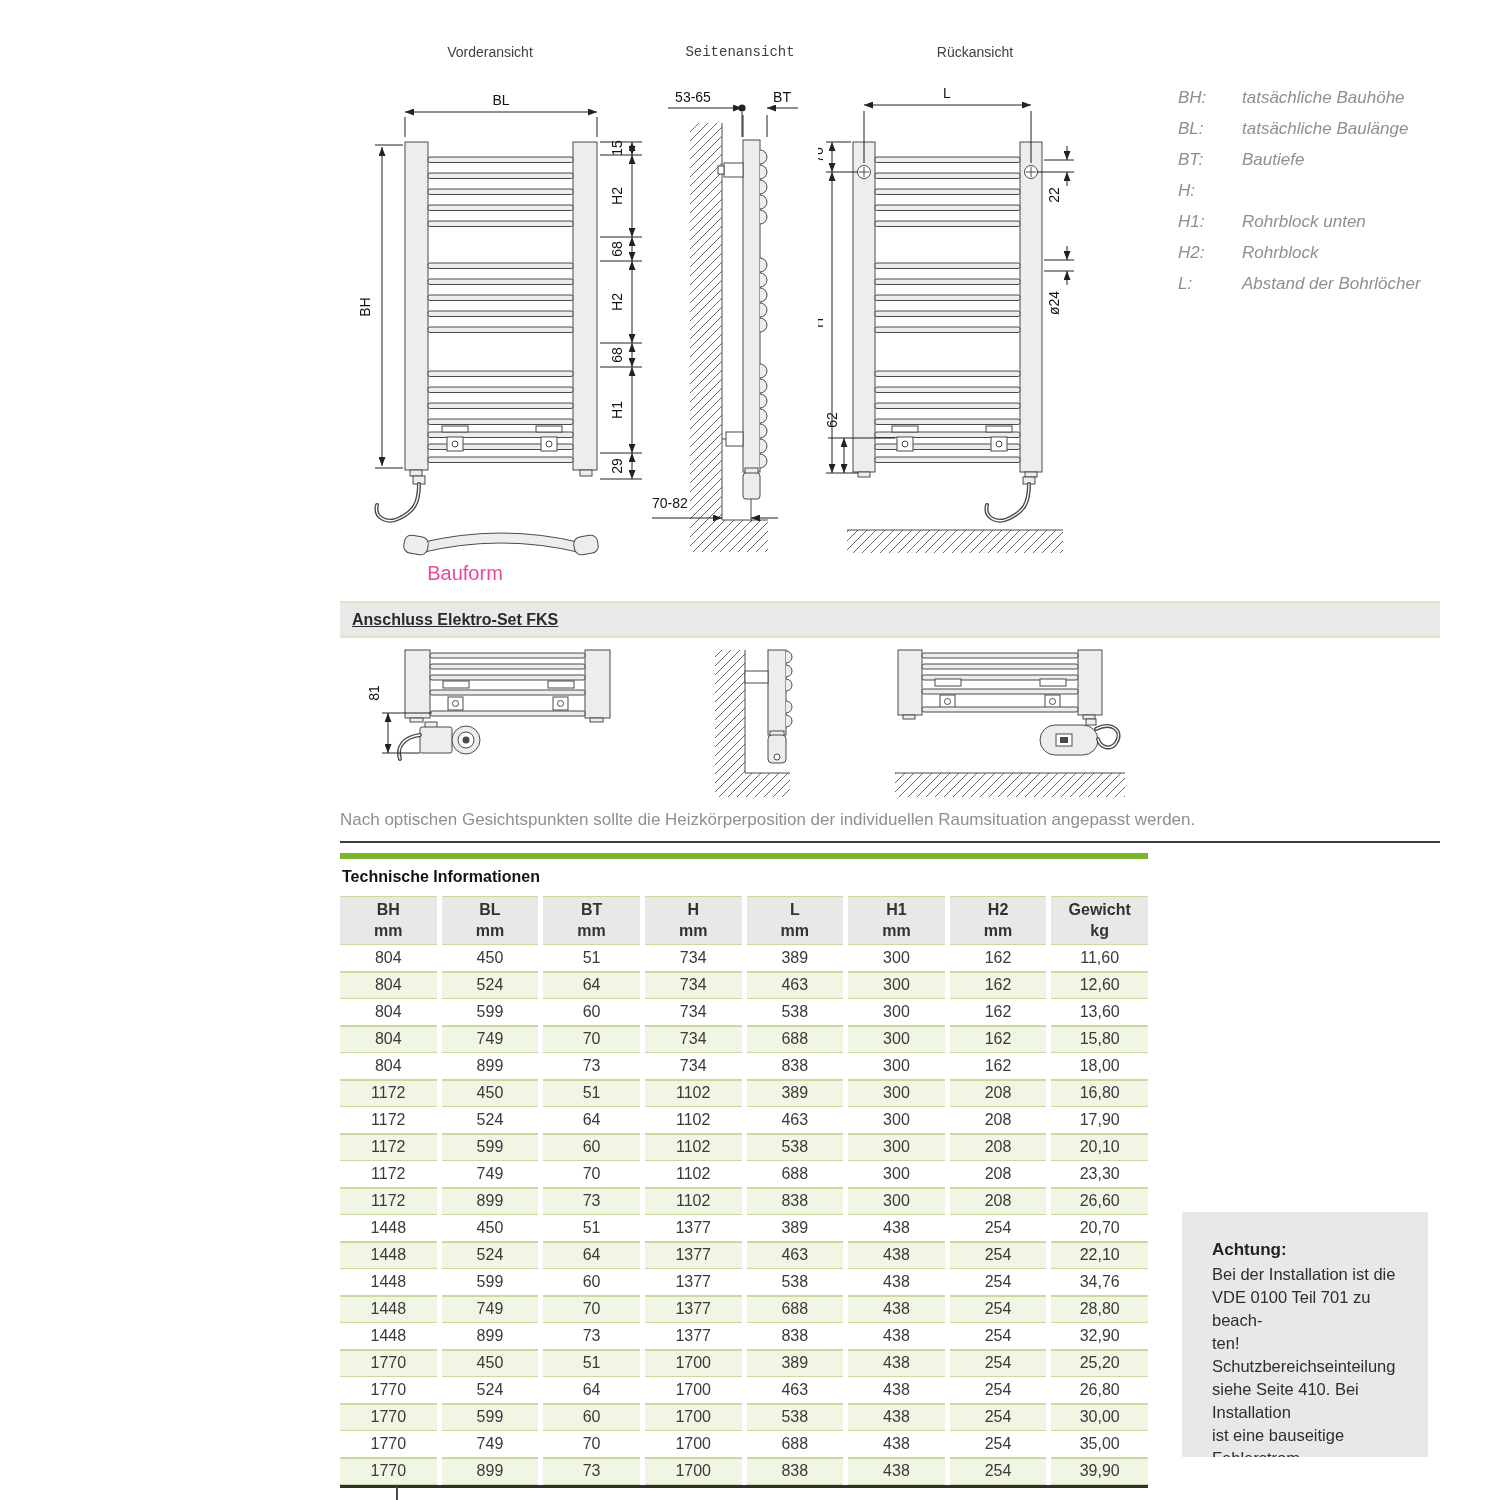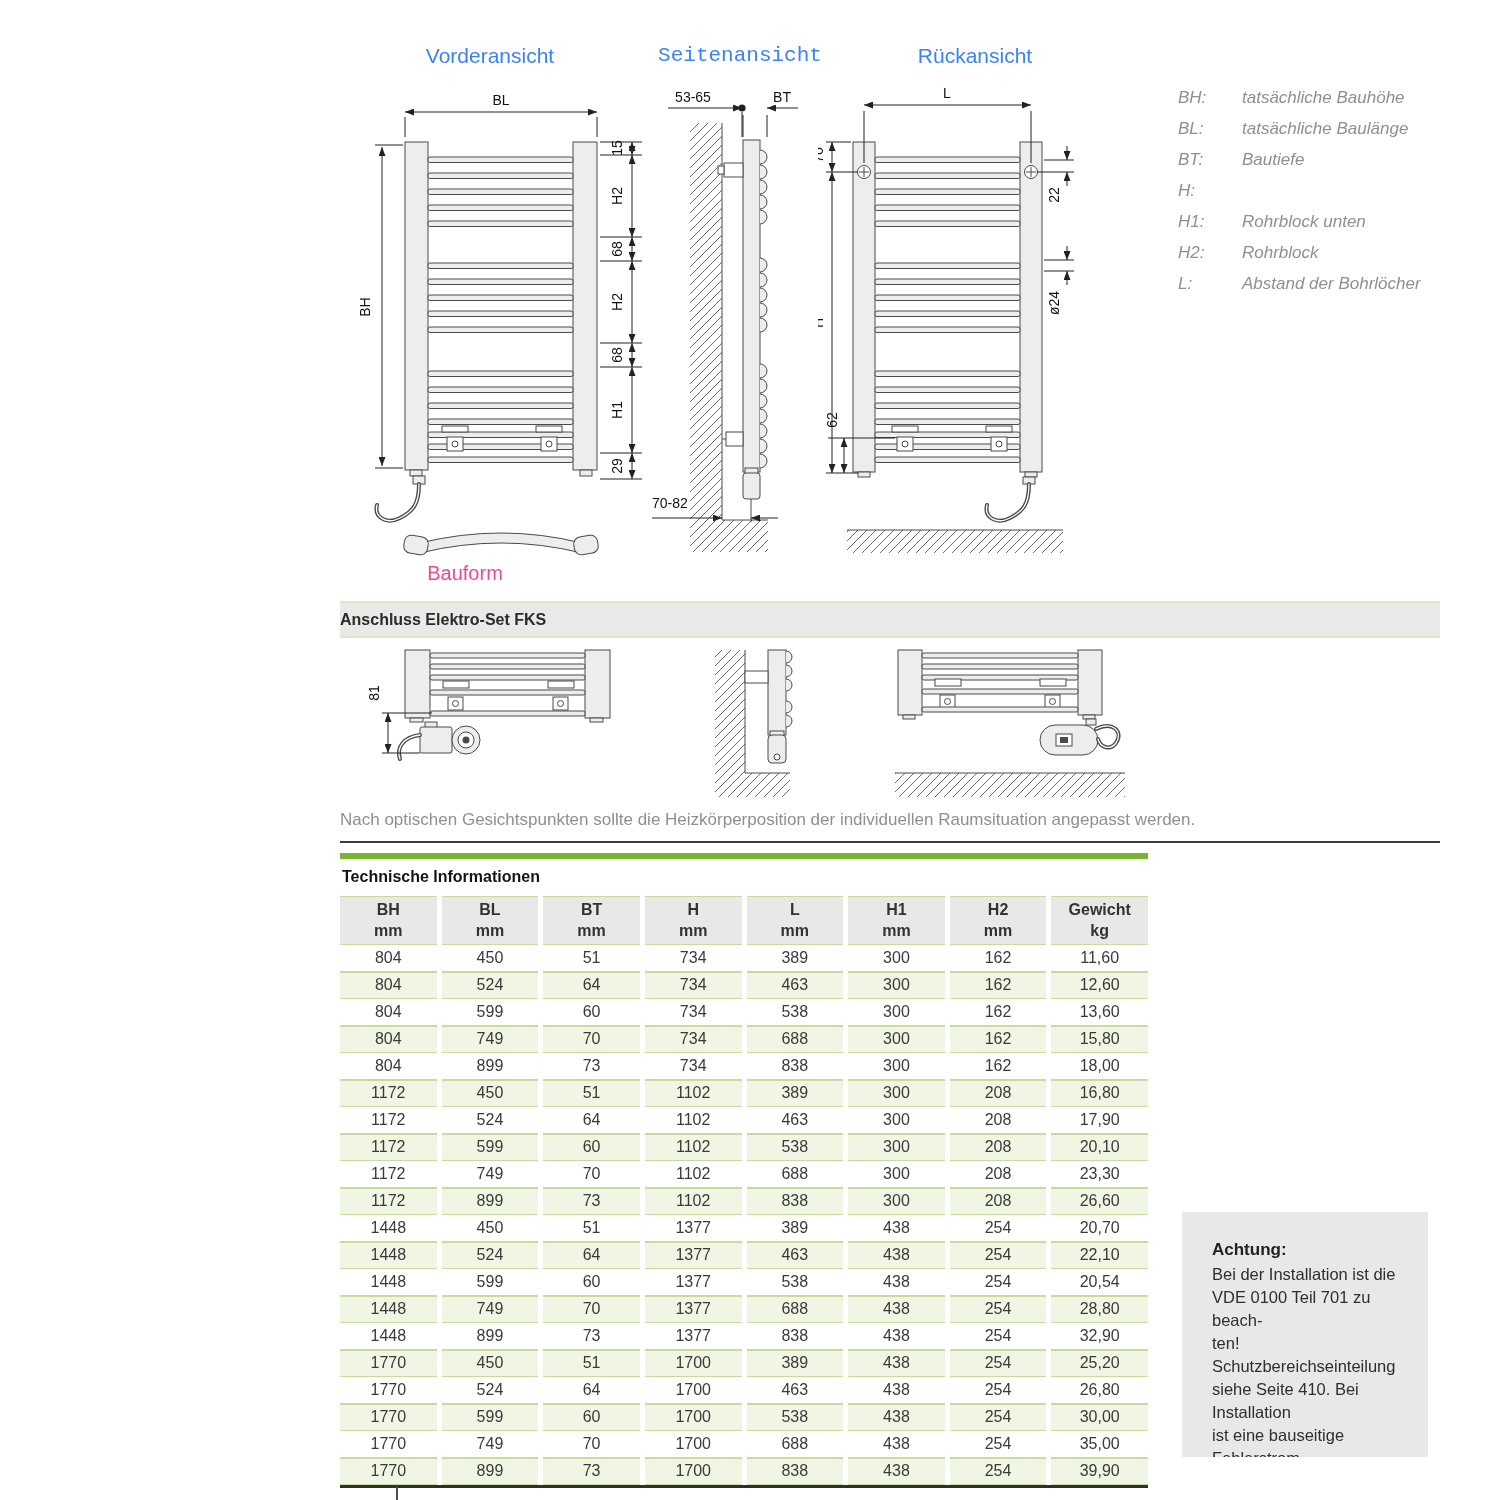--- a/index.html
+++ b/index.html
@@ -1,20 +1,20 @@
 <!DOCTYPE html>
 <html><head>
 <meta charset="utf-8">
 <style>
   html,body{margin:0;padding:0;}
   body{width:1500px;height:1500px;position:relative;background:#ffffff;
        font-family:"Liberation Sans",sans-serif;color:#333;overflow:hidden;}
 
   
-  .view-title{position:absolute;top:44px;font-size:21px;color:#3b82f6;text-align:center;}
+  .view-title{position:absolute;top:44px;font-size:14px;color:#404040;text-align:center;}
   .vt-front{left:340px;width:300px;}
   .vt-side{left:640px;width:200px;font-family:Liberation Mono, monospace;}
   .vt-rear{left:870px;width:210px;}
 
   
   .legend{position:absolute;left:1178px;top:88px;width:270px;font-size:17px;color:#8f8f8f;font-style:italic;}
   .legend-row{display:flex;margin-bottom:12px;line-height:19px;}
   .legend-key{width:64px;flex:none;}
   .legend-desc{white-space:pre-line;}
 
@@ -32,21 +32,21 @@
   svg .cable{stroke:#4a4a4a;stroke-width:4;fill:none;stroke-linecap:round;}
   svg .cablein{stroke:#ffffff;stroke-width:1.3;fill:none;stroke-linecap:round;}
 
   .bauform-label{position:absolute;left:395px;top:562px;width:140px;text-align:center;
                  font-size:20px;color:#ec4899;}
 
   
   .fks-banner{position:absolute;left:340px;top:601px;width:1100px;height:37px;
               background:#e9e9e7;border-top:2px solid #dde6c8;border-bottom:2px solid #dde6c8;
               box-sizing:border-box;display:flex;align-items:center;}
-  .fks-banner-title{font-size:16px;font-weight:bold;color:#2b2b2b;padding-left:0;}
+  .fks-banner-title{font-size:16px;font-weight:bold;color:#2b2b2b;padding-left:12px;text-decoration:underline;}
 
   .fks-note{position:absolute;left:340px;top:810px;width:1000px;font-size:17px;color:#8f8f8f;}
   .divider{position:absolute;left:340px;top:841px;width:1100px;height:2px;background:#3c3c3c;}
 
   
   .tech{position:absolute;left:340px;top:853px;width:808px;}
   .accent-bar{height:6px;background:#79b530;}
   .tech-title{font-size:16px;font-weight:bold;color:#141414;margin:9px 0 10px 2px;}
   .thead,.trow{display:grid;grid-template-columns:repeat(8,1fr);column-gap:5px;}
   .th{background:#e8e8e7;border-top:1px solid #c9da9e;border-bottom:1px solid #c9da9e;
@@ -605,21 +605,21 @@
         <div class="td">22,10</div>
       </div>
       <div class="trow">
         <div class="td">1448</div>
         <div class="td">599</div>
         <div class="td">60</div>
         <div class="td">1377</div>
         <div class="td">538</div>
         <div class="td">438</div>
         <div class="td">254</div>
-        <div class="td">20,54</div>
+        <div class="td">34,76</div>
       </div>
       <div class="trow alt">
         <div class="td">1448</div>
         <div class="td">749</div>
         <div class="td">70</div>
         <div class="td">1377</div>
         <div class="td">688</div>
         <div class="td">438</div>
         <div class="td">254</div>
         <div class="td">28,80</div>

